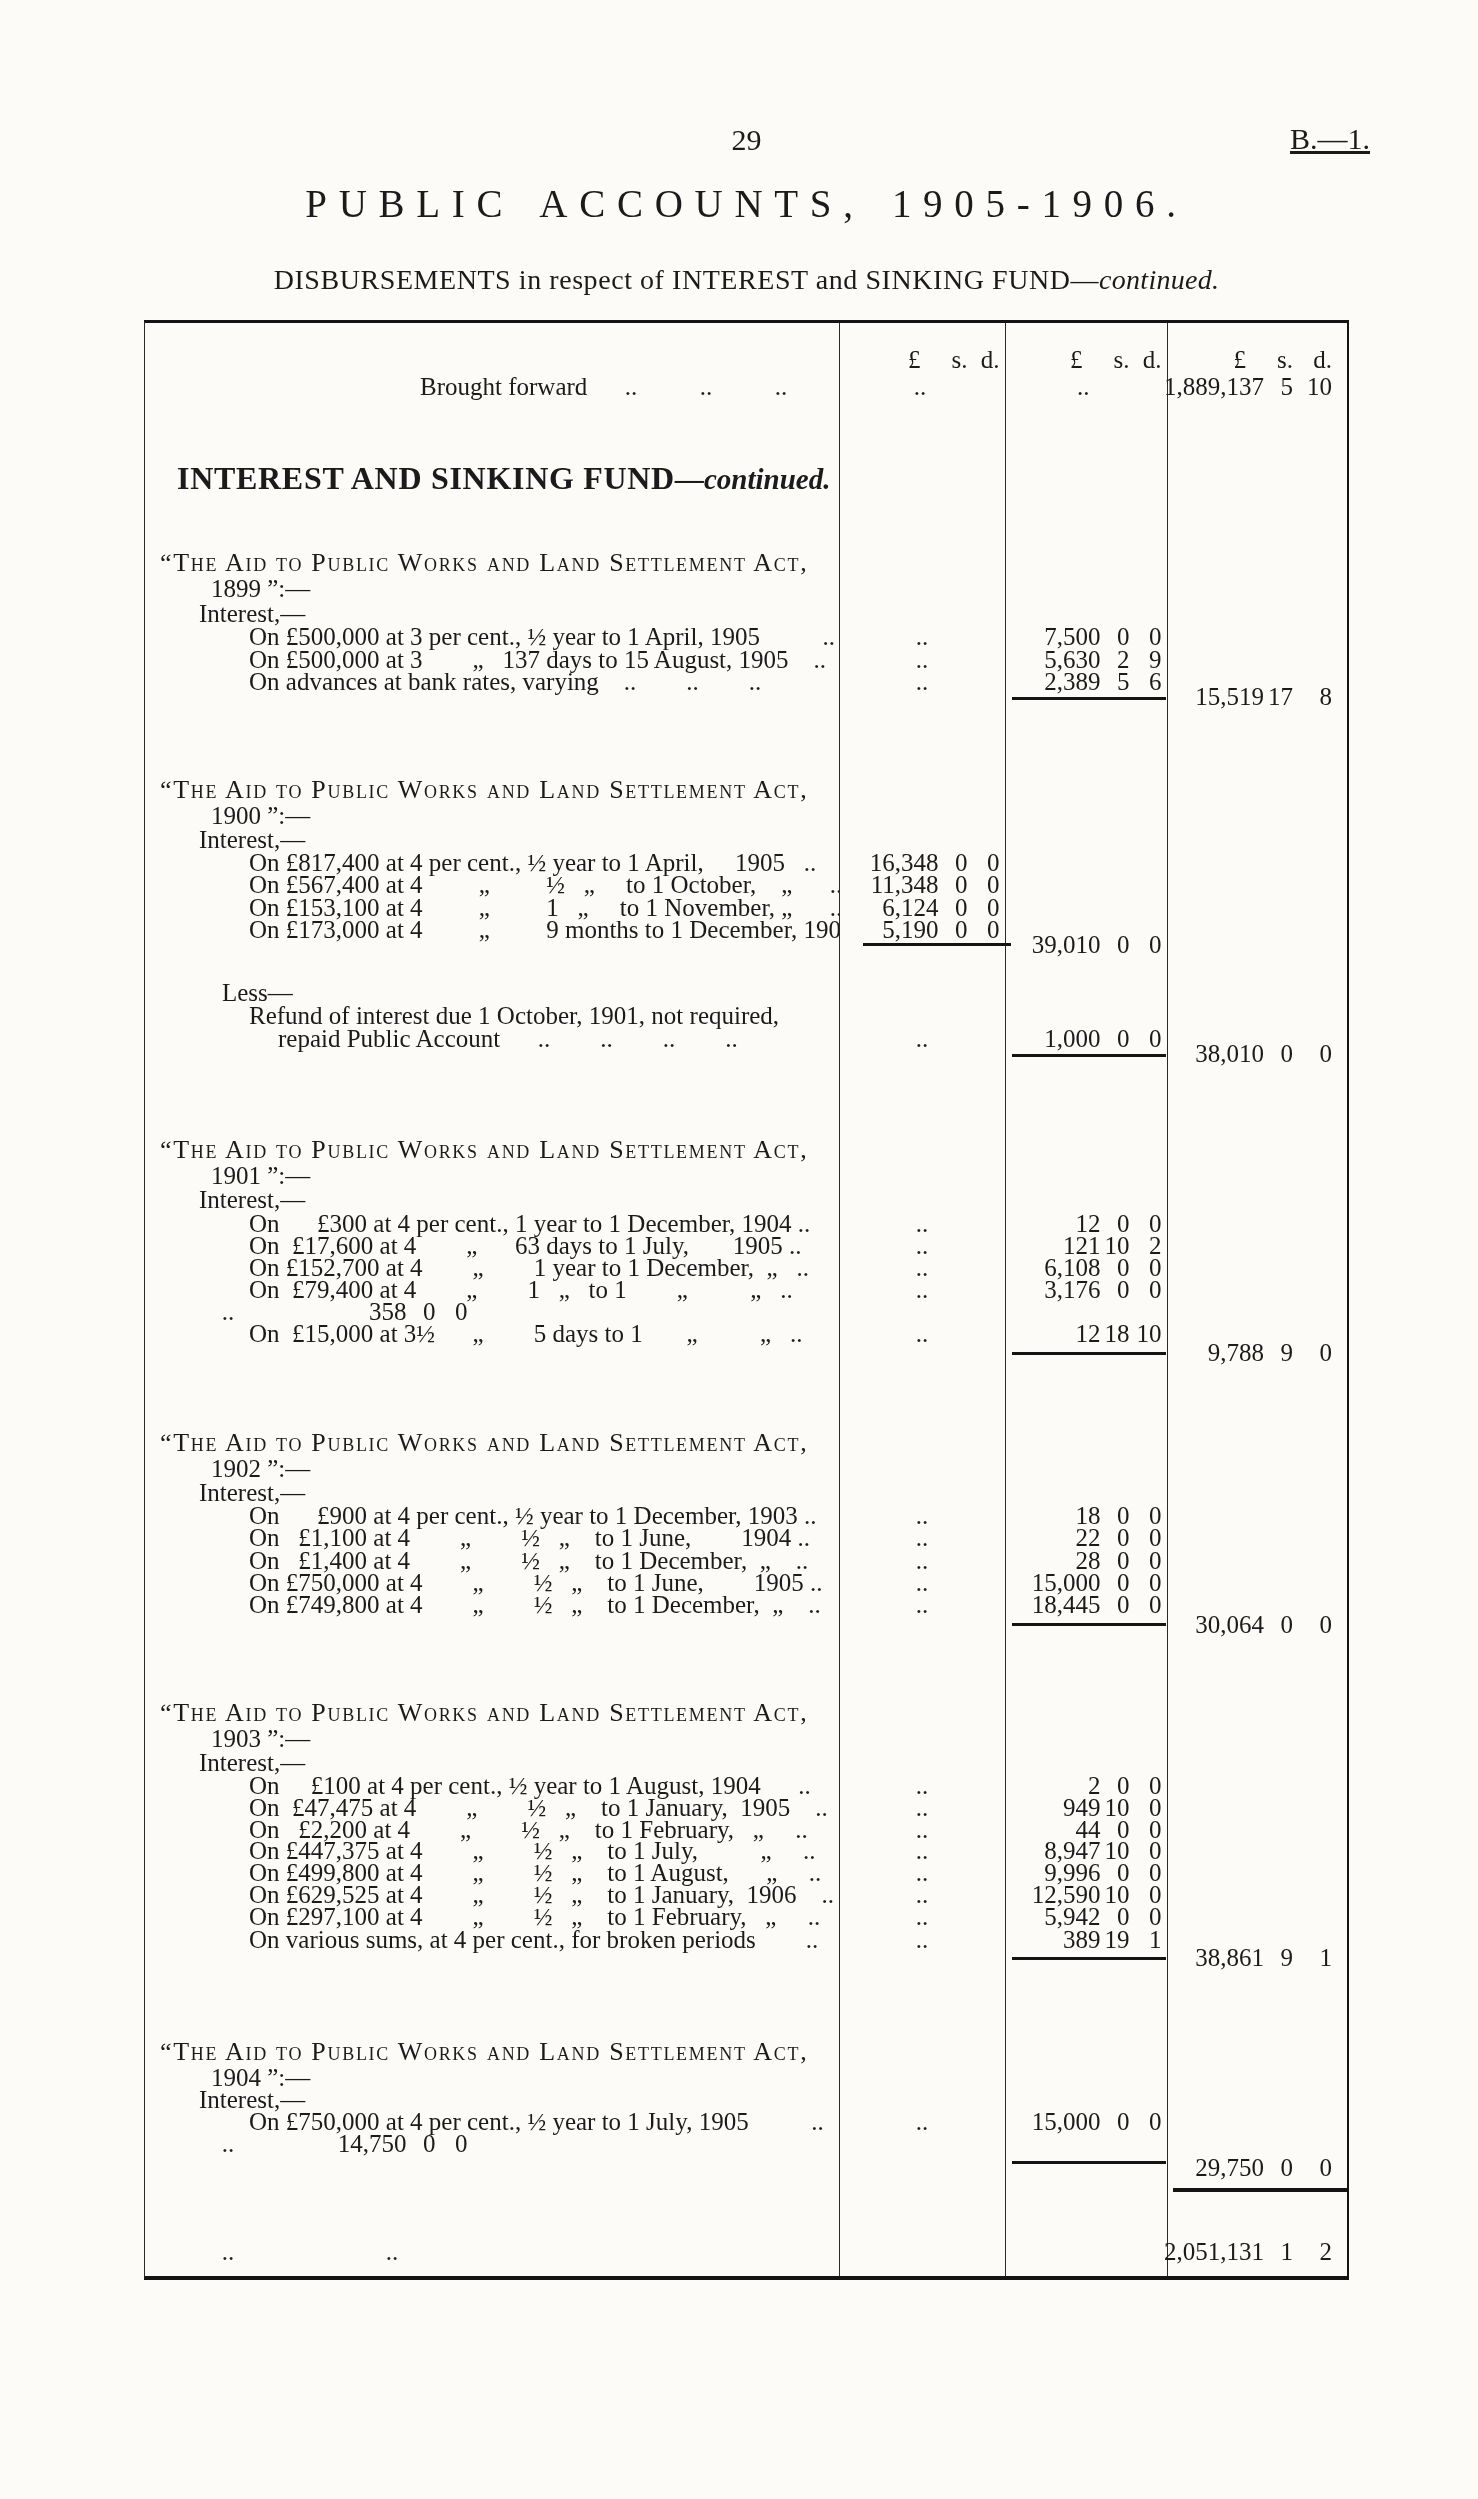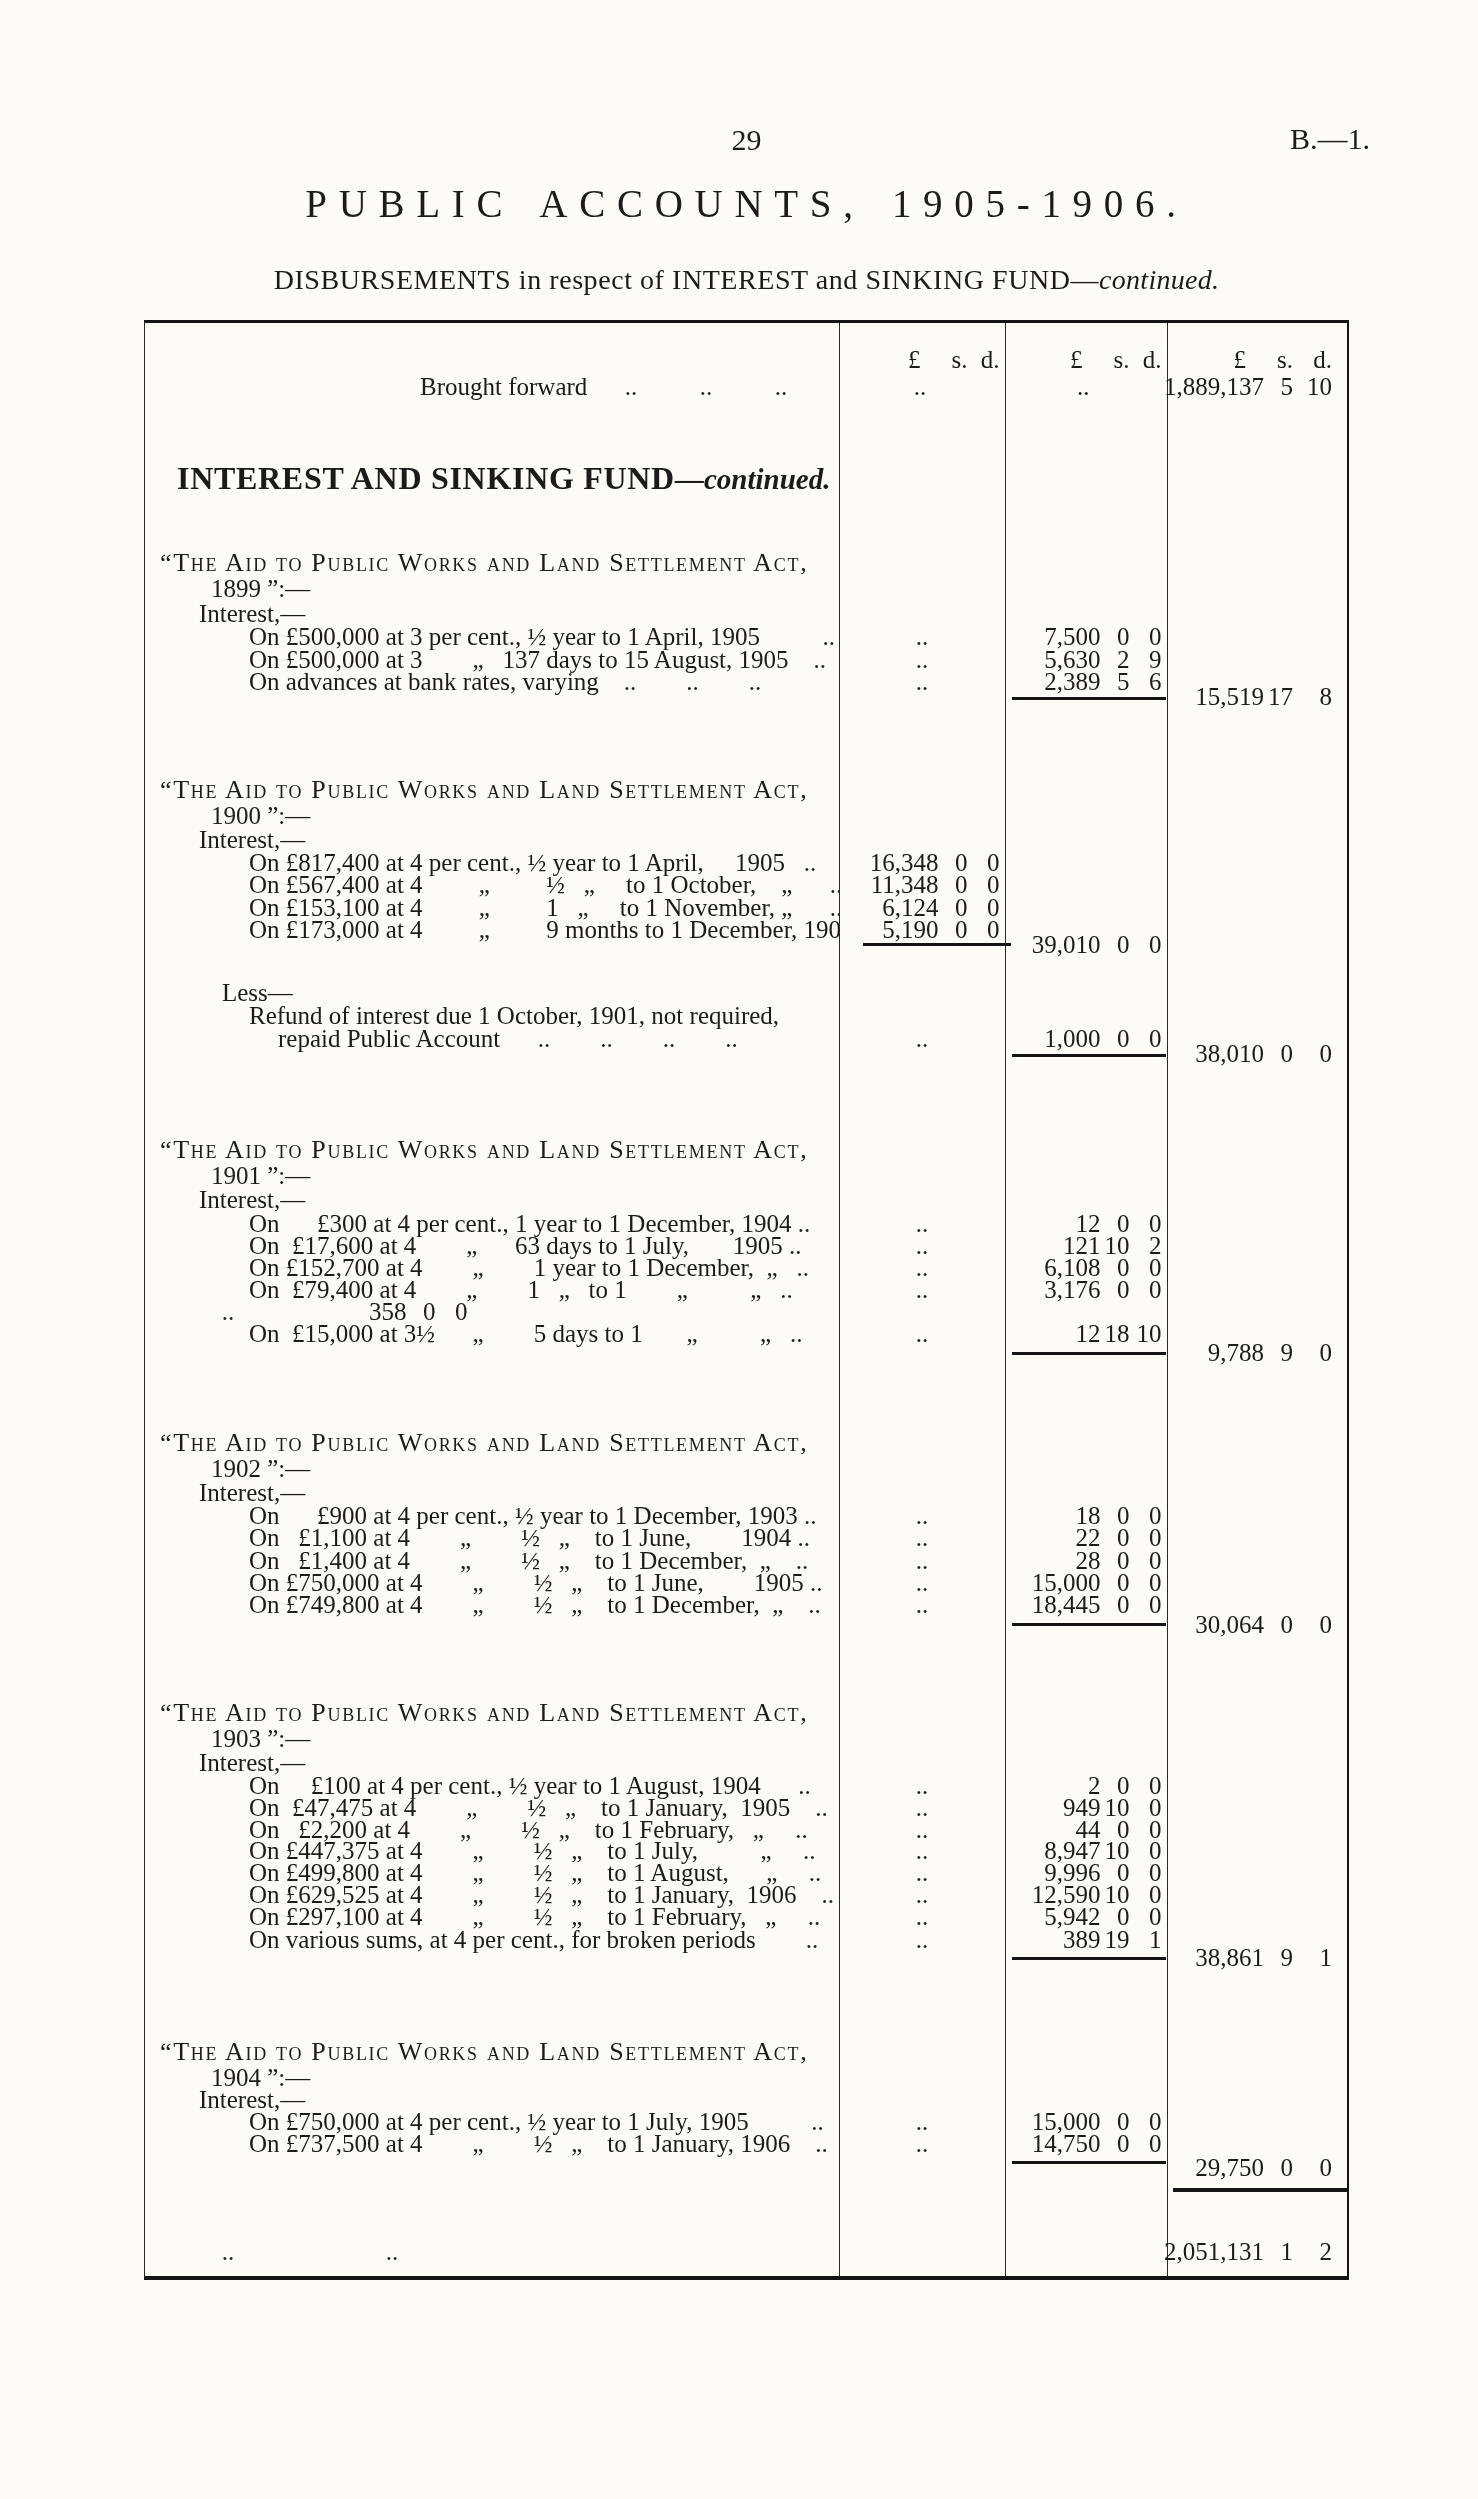--- a/index.html
+++ b/index.html
@@ -5,21 +5,21 @@
   html,body{margin:0;padding:0;background:#e8e6e0;}
   .page{
     position:relative;
     width:1479px;height:2500px;
     background:#fcfbf7;
     color:#1b1b1b;
     font-family:"Liberation Serif","DejaVu Serif",serif;
     overflow:hidden;
   }
   .pgno{position:absolute;top:123px;left:144px;width:1205px;text-align:center;font-size:30px;}
-  .ref{position:absolute;top:122px;left:1107px;width:263px;text-align:right;font-size:30px;}
+  .ref{position:absolute;top:122px;left:1107px;width:263px;text-align:right;font-size:30px;text-decoration:underline;}
   .title{position:absolute;top:181px;left:0;width:1493px;text-align:center;font-size:39px;letter-spacing:0.30em;word-spacing:0.15em;}
   .subtitle{position:absolute;top:264px;left:0;width:1493px;text-align:center;font-size:28px;letter-spacing:0.02em;}
   .subtitle i{letter-spacing:0.01em;}
   
   .tbl{
     position:absolute;left:144px;top:320px;width:1205px;height:1960px;
     border-top:3.5px solid #141414;
     border-bottom:4.1px solid #141414;
     border-left:1.4px solid #2a2a2a;
     border-right:2.1px solid #141414;
@@ -509,21 +509,20 @@
       <div class="d i3">On £750,000 at 4 per cent., ½ year to 1 July, 1905          ..</div>
       <div class="m1 c">..</div>
       <div class="m2 m">
           <span class="p">15,000</span>
           <span class="s">0</span>
           <span class="dd">0</span>
         </div>
       <div class="m3"></div>
     </div>
     <div class="r" style="top:1807px">
-      <div class="d i3">On £737,500 at 4        „        ½   „    to 1 January, 1906    ..</div>
       <div class="m1 c">..</div>
       <div class="m2 m">
           <span class="p">14,750</span>
           <span class="s">0</span>
           <span class="dd">0</span>
         </div>
       <div class="m3"></div>
     </div>
     <div class="rule" style="left:867px;top:1838px;width:154px"></div>
     <div class="r" style="top:1831px">

